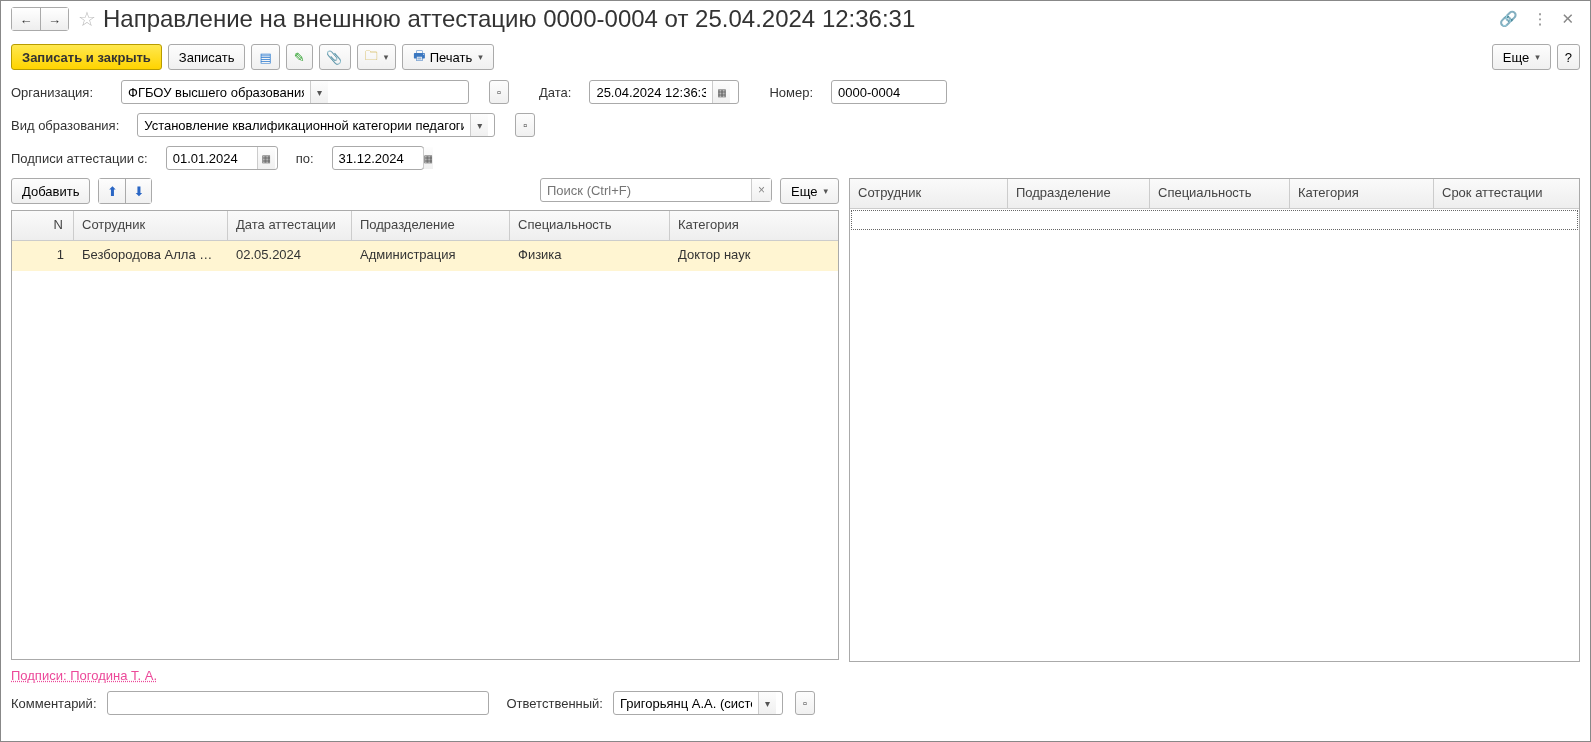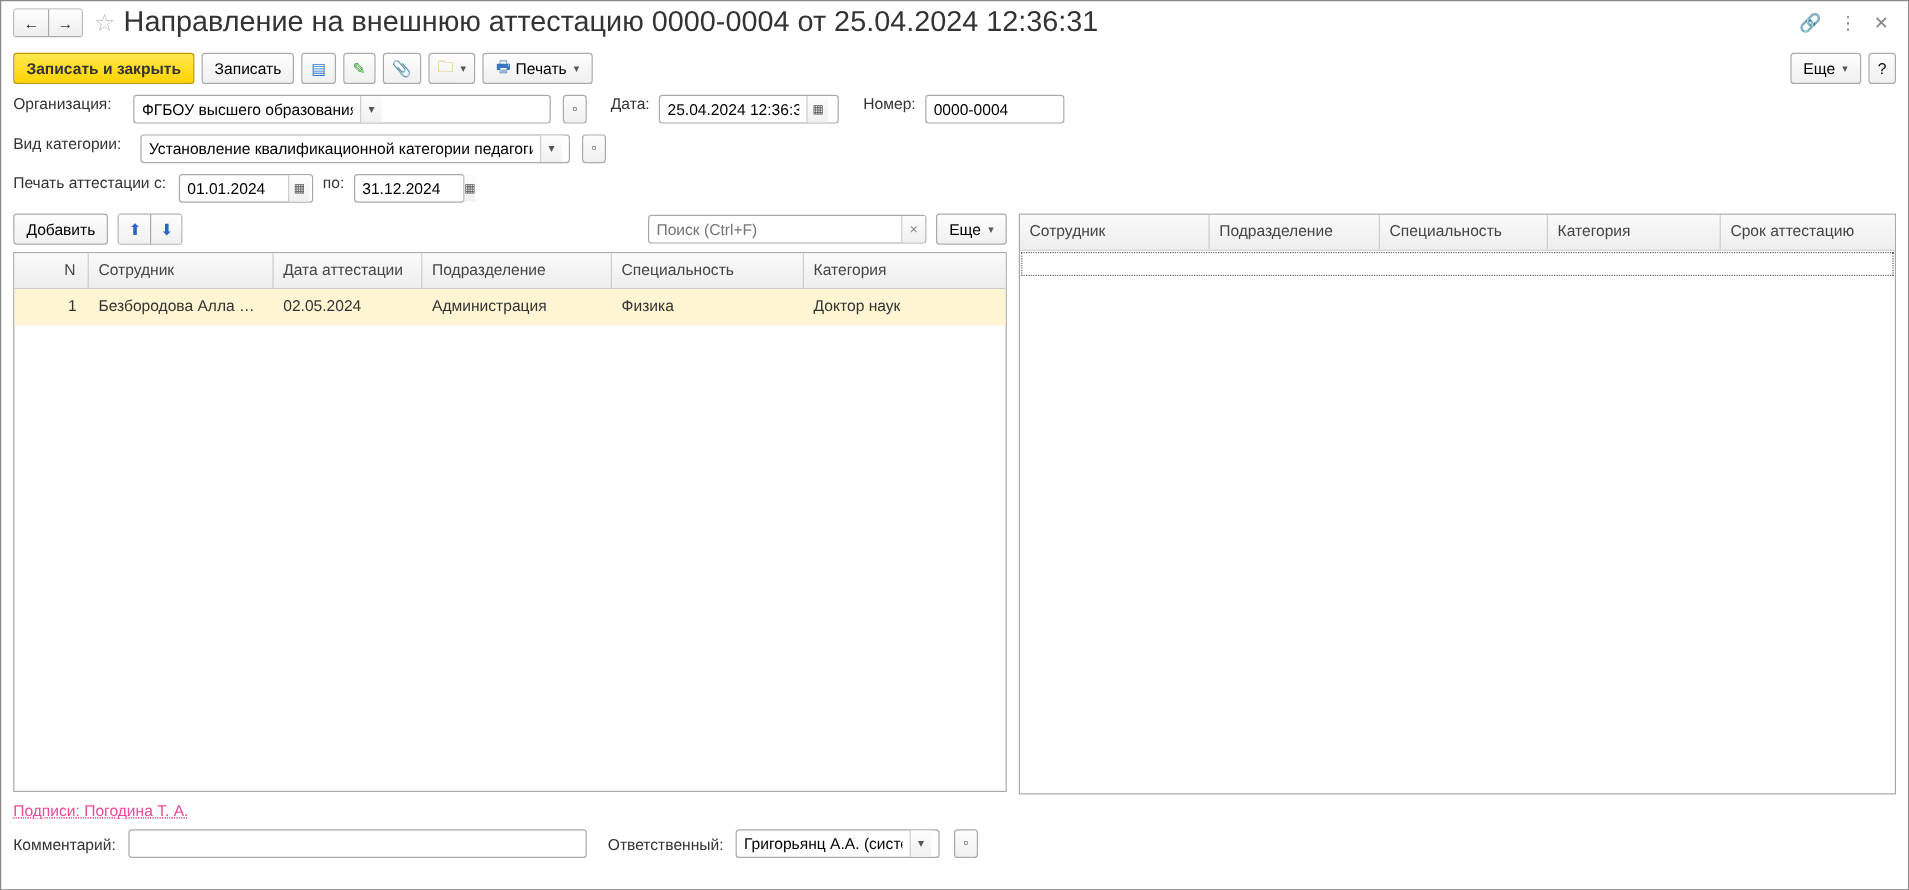--- a/index.html
+++ b/index.html
@@ -85,21 +85,22 @@
 .toolbar-right {
   margin-left: auto;
   display: flex;
   gap: 6px;
 }
 .form-area {
   padding: 2px 10px 0 10px;
 }
 .form-row {
   display: flex;
-  gap: 8px;
+  align-items: center;
+  gap: 18px;
   margin-bottom: 7px;
   min-height: 26px;
 }
 .label {
   min-width: 92px;
   white-space: nowrap;
 }
 .input-group {
   display: flex;
   align-items: center;
@@ -140,21 +141,21 @@
 }
 .split-area {
   display: flex;
   gap: 10px;
   padding: 0 10px;
 }
 .left-pane { width: 828px; }
 .right-pane { flex: 1; }
 .pane-toolbar {
   display: flex;
-  align-items: center;
+  align-items: flex-start;
   gap: 8px;
   margin-bottom: 6px;
 }
 .move-btns {
   display: flex;
   border: 1px solid #aaa;
   border-radius: 3px;
 }
 .move-btns .move-btn {
   width: 26px; height: 24px;
@@ -330,30 +331,30 @@
       <input style="width: 122px;" value="25.04.2024 12:36:31">
       <div class="ig-btn">▦</div>
     </div>
     <span class="label" style="min-width:auto;margin-left:12px">Номер:</span>
     <div class="input-group" style="width:116px">
       <input style="width: 110px;" value="0000-0004">
     </div>
   </div>
 
   <div class="form-row">
-    <span class="label" style="min-width:98px">Вид категории:</span>
+    <span class="label" style="min-width:98px">Вид образования:</span>
     <div class="input-group" style="width:358px">
       <input style="width: 332px;" value="Установление квалификационной категории педагогически">
       <div class="ig-btn">▾</div>
     </div>
     <div class="ext-btn">▫</div>
   </div>
 
   <div class="form-row">
-    <span class="label" style="min-width:130px">Печать аттестации с:</span>
+    <span class="label" style="min-width:130px">Подписи аттестации с:</span>
     <div class="input-group" style="width:112px">
       <input style="width: 90px;" value="01.01.2024">
       <div class="ig-btn">▦</div>
     </div>
     <span class="label" style="min-width:auto">по:</span>
     <div class="input-group" style="width:92px">
       <input style="width: 90px;" value="31.12.2024">
       <div class="ig-btn">▦</div>
     </div>
   </div>
@@ -396,21 +397,21 @@
     </div>
   </div>
 
   <div class="right-pane">
     <div class="table-box">
       <div class="thead">
         <div class="th r-emp">Сотрудник</div>
         <div class="th r-dep">Подразделение</div>
         <div class="th r-spec">Специальность</div>
         <div class="th r-cat">Категория</div>
-        <div class="th r-term">Срок аттестацию</div>
+        <div class="th r-term">Срок аттестации</div>
       </div>
       <div class="right-empty-row"></div>
     </div>
   </div>
 </div>
 
 <div class="footer">
   <a class="link">Подписи: Погодина Т. А.</a>
   <div class="footer-row">
     <span class="label" style="min-width:auto">Комментарий:</span>

